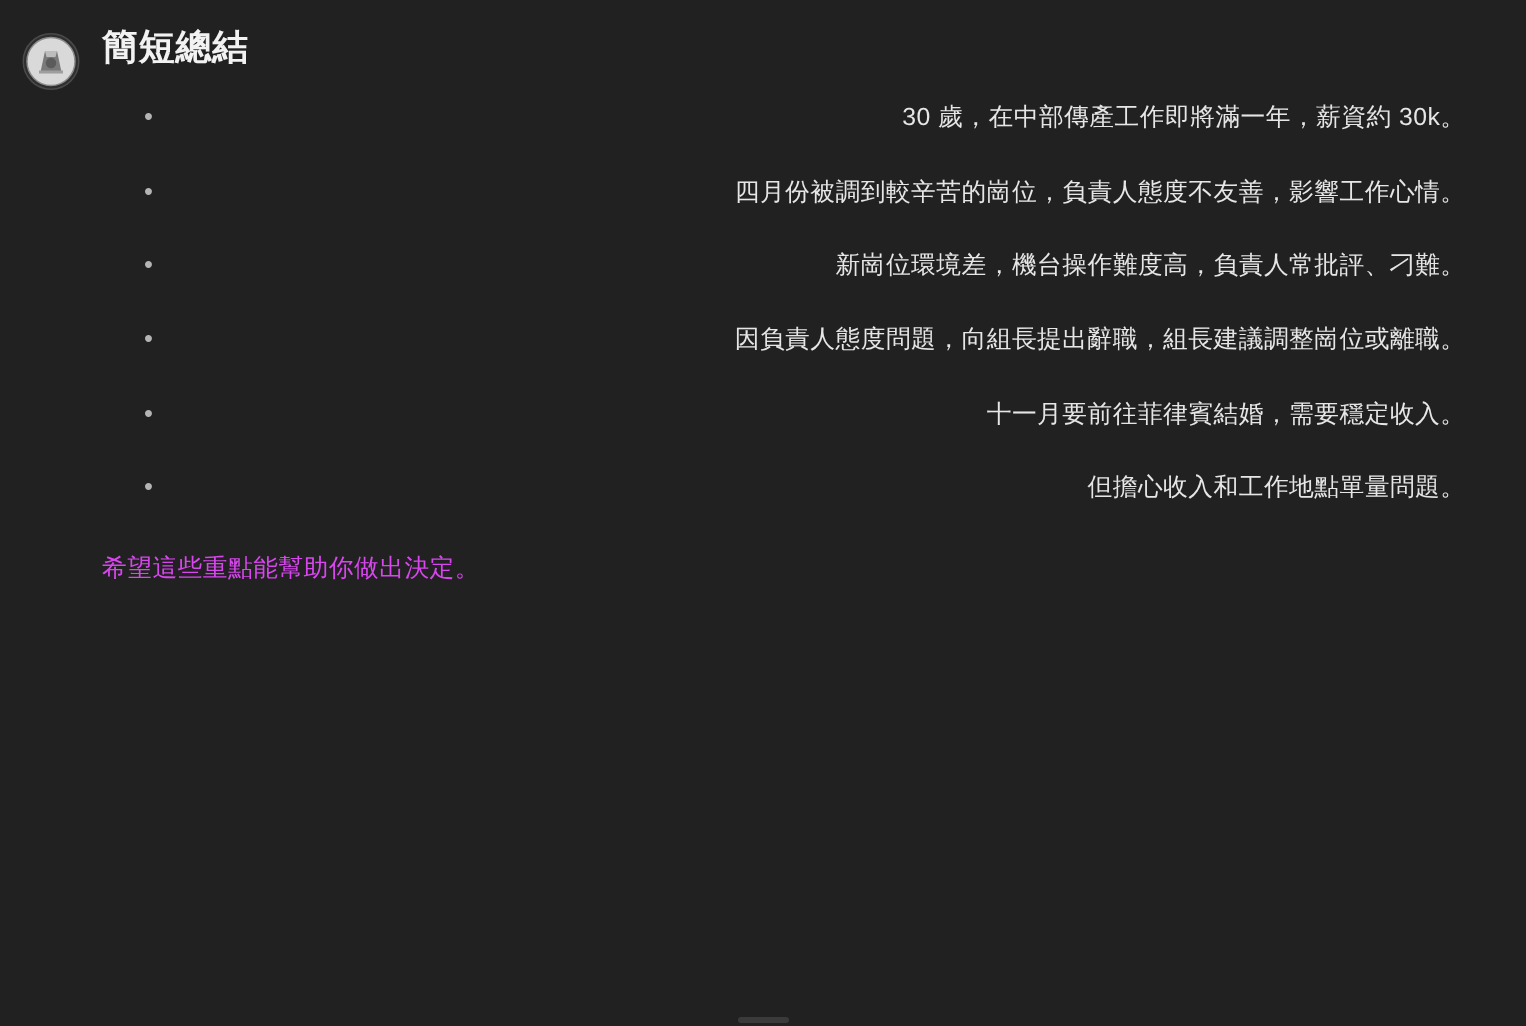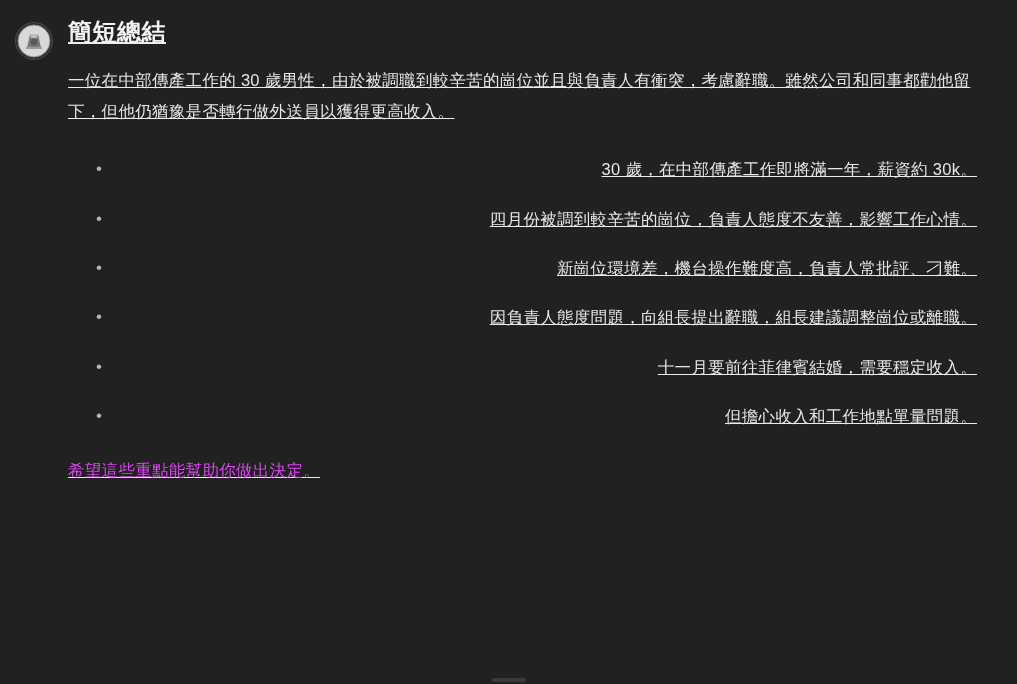--- a/index.html
+++ b/index.html
@@ -10,21 +10,20 @@
     height: 684px;
     overflow: hidden;
   }
   body {
     font-family: "Liberation Sans", "DejaVu Sans", sans-serif;
     color: #ececec;
   }
   .message {
     display: flex;
     padding: 16px 0 0 0;
-    text-decoration: underline;
   }
   .avatar-col {
     width: 68px;
     flex: 0 0 68px;
     display: flex;
     justify-content: center;
     padding-top: 6px;
   }
   .avatar {
     width: 36px;
@@ -128,21 +127,20 @@
         <circle cx="17" cy="18" r="3.5" fill="#5b5b5b"></circle>
         <path d="M9 23 L25 23 L25 25 L9 25 Z" fill="#9e9e9e"></path>
       </svg>
     </div>
   </div>
 
   <div class="content">
 
     <h2 class="title">簡短總結</h2>
 
-    <p class="summary">一位在中部傳產工作的 30 歲男性，由於被調職到較辛苦的崗位並且與負責人有衝突，考慮辭職。雖然公司和同事都勸他留下，但他仍猶豫是否轉行做外送員以獲得更高收入。</p>
 
 
     <ul class="points">
       <li>30 歲，在中部傳產工作即將滿一年，薪資約 30k。</li>
       <li>四月份被調到較辛苦的崗位，負責人態度不友善，影響工作心情。</li>
       <li>新崗位環境差，機台操作難度高，負責人常批評、刁難。</li>
       <li>因負責人態度問題，向組長提出辭職，組長建議調整崗位或離職。</li>
       <li>十一月要前往菲律賓結婚，需要穩定收入。</li>
       <li>但擔心收入和工作地點單量問題。</li>
     </ul>

